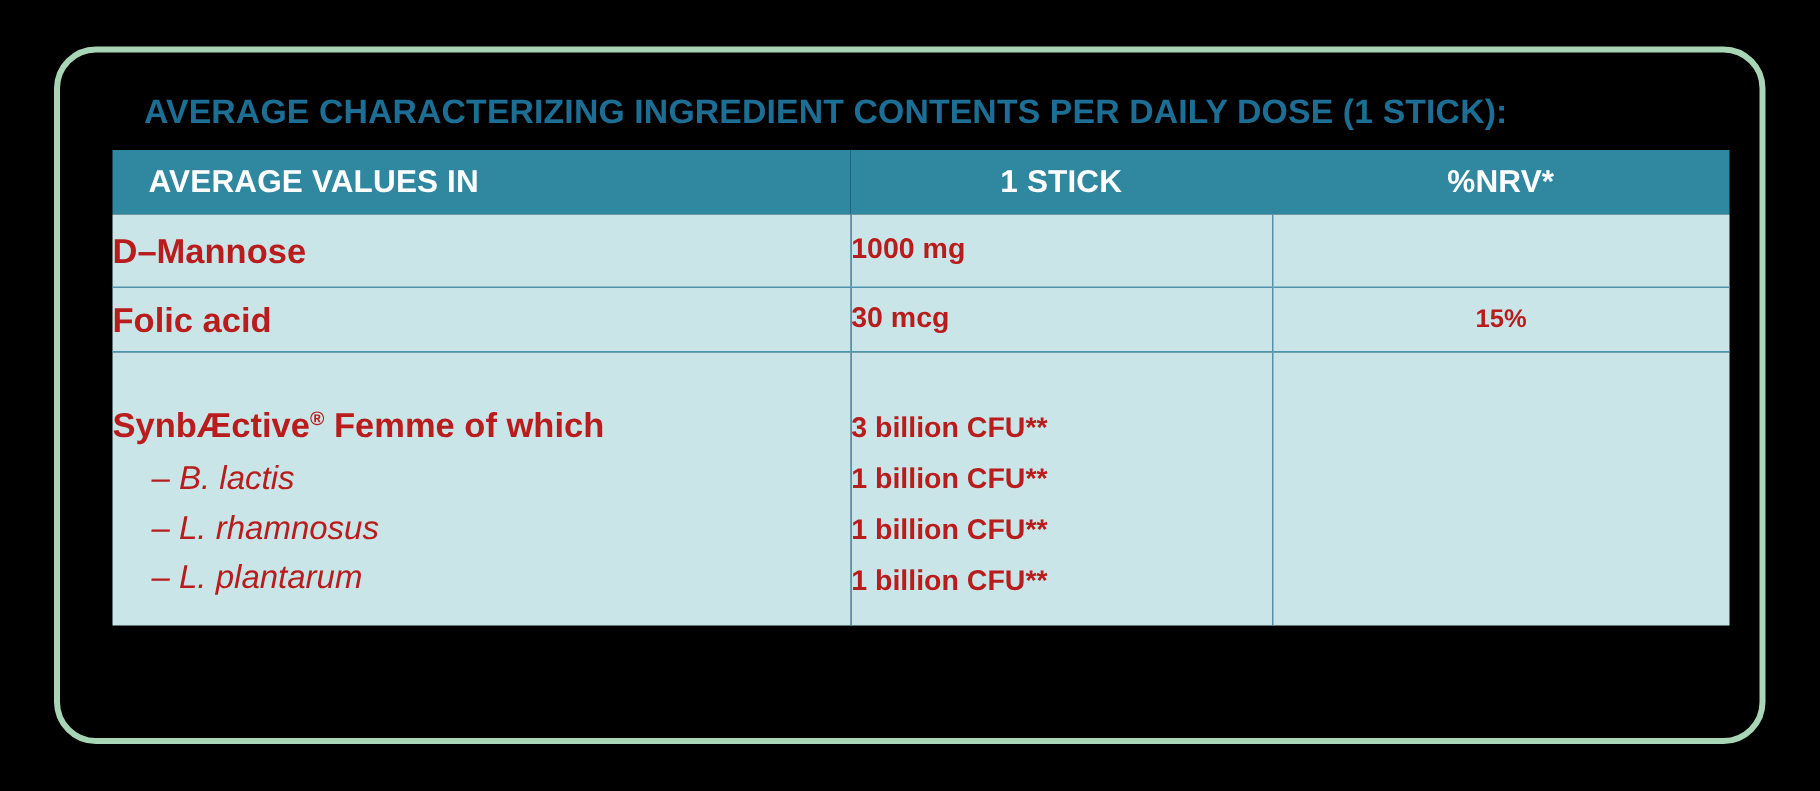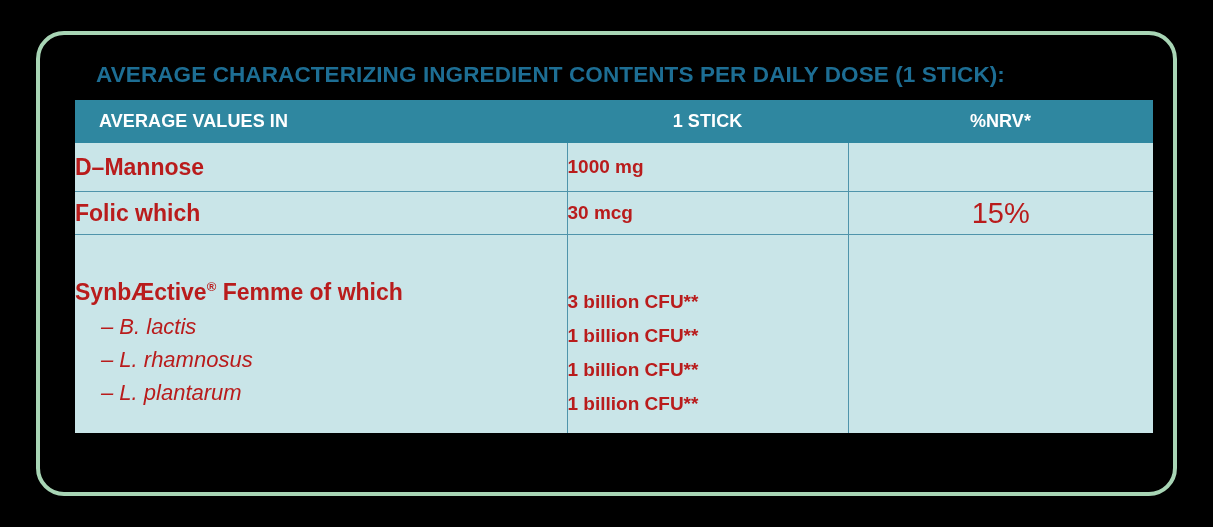--- a/index.html
+++ b/index.html
@@ -56,21 +56,21 @@
     table-layout: fixed;
   }
 
   .table col.c1 { width: 492px; }
   .table col.c2 { width: 281px; }
   .table col.c3 { width: 305px; }
 
   .table thead th {
     background: #2f87a0;
     color: #ffffff;
-    font-size: 18px;
+    font-size: 21px;
     font-weight: bold;
     height: 43px;
     padding: 0;
     vertical-align: middle;
     letter-spacing: 0.1px;
   }
   .table thead th.h-left {
     text-align: left;
     padding-left: 24px;
   }
@@ -97,36 +97,36 @@
     padding: 0 0 0 24px;
     line-height: 28px;
   }
   .cell-val {
     font-size: 19px;
     font-weight: bold;
     padding-left: 36px;
     line-height: 34px;
   }
   .cell-nrv {
-    font-size: 29px;
-    font-weight: normal;
+    font-size: 17px;
+    font-weight: bold;
     text-align: center;
     line-height: 28px;
   }
 
   .row-a td { height: 48px; }
   .row-b td { height: 42px; }
   .row-c td { height: 160px; vertical-align: top; }
 
   .row-c .cell-name {
     padding-top: 14px;
     margin-top: 48px;
   }
   .row-c .cell-val {
-    padding-top: 38px;
+    padding-top: 22px;
   }
 
   .sub-list {
     margin: 4px 0 0 0;
     padding: 0;
     list-style: none;
   }
   .sub-list li {
     font-size: 22px;
     font-weight: normal;
@@ -181,21 +181,21 @@
     </thead>
     <tbody>
 
       <tr class="row-a">
         <td class="cell-name">D–Mannose</td>
         <td class="cell-val col-mid">1000 mg</td>
         <td class="cell-nrv col-right"></td>
       </tr>
 
       <tr class="row-b">
-        <td class="cell-name">Folic which</td>
+        <td class="cell-name">Folic acid</td>
         <td class="cell-val col-mid">30 mcg</td>
         <td class="cell-nrv col-right">15%</td>
       </tr>
 
       <tr class="row-c">
         <td class="cell-name">
           <div><span>SynbÆctive</span><span class="sup-reg">®</span><span> Femme of which</span></div>
           <ul class="sub-list">
             <li>– B. lactis</li>
             <li>– L. rhamnosus</li>

